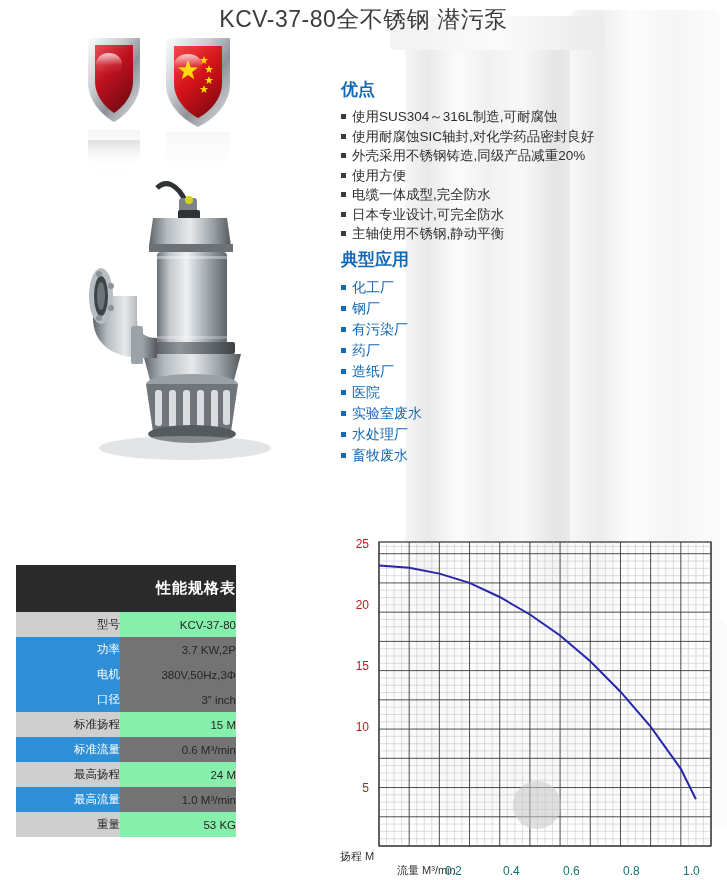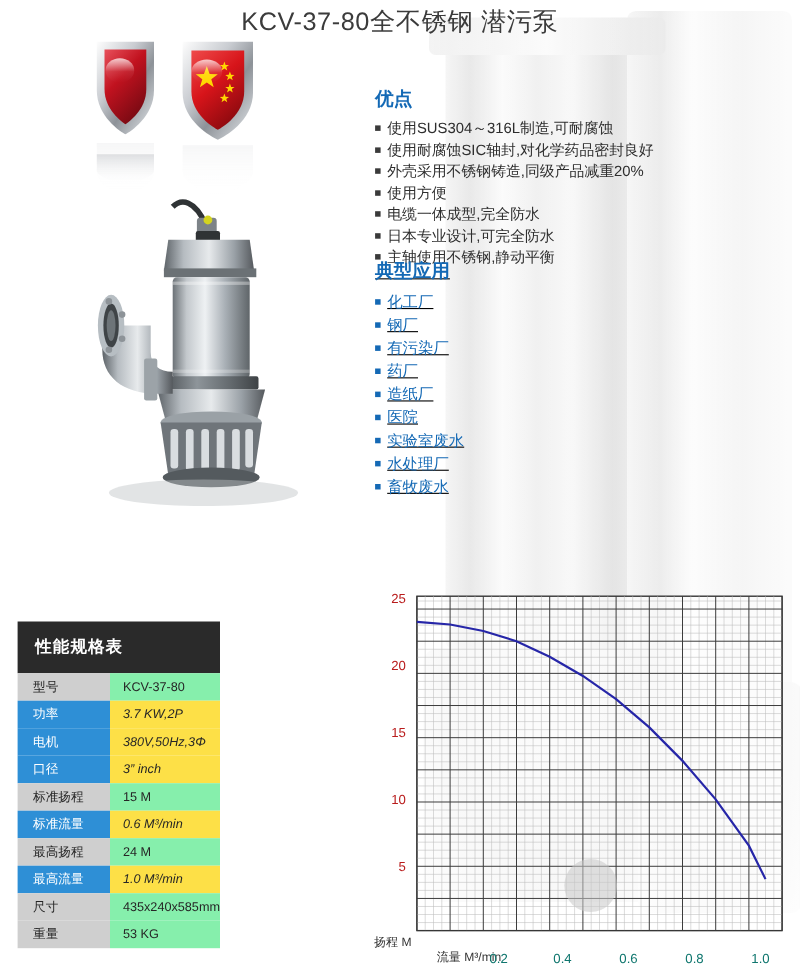--- a/index.html
+++ b/index.html
@@ -86,58 +86,59 @@
     line-height: 19.5px;
     padding-left: 11px;
     position: relative;
     white-space: nowrap;
   }
   #advantages li::before {
     content: "";
     position: absolute; left: 0; top: 7px;
     width: 5px; height: 5px; background: #3a3a3a;
   }
-  #applications { position: absolute; left: 341px; top: 235px; width: 250px; z-index: 6; text-decoration: underline; }
+  #applications { position: absolute; left: 341px; top: 248px; width: 250px; z-index: 6; }
   #applications li {
     color: #1469b5;
     font-size: 14px;
     line-height: 21px;
     padding-left: 11px;
     position: relative;
     white-space: nowrap;
   }
   #applications li::before {
     content: "";
     position: absolute; left: 0; top: 8px;
     width: 5px; height: 5px; background: #1469b5;
   }
 
   
   #spec {
     position: absolute;
-    left: 16px; top: 565px; width: 184px;
+    left: 16px; top: 565px; width: 220px;
     z-index: 6;
     box-shadow: 0 0 0 0 rgba(0,0,0,0);
+    text-align: right;
   }
   #spec-header {
     background: #2a2a2a;
     color: #ffffff;
     font-size: 15px;
     font-weight: bold;
     padding: 14px 0 14px 16px;
     letter-spacing: 1px;
   }
   #spec table { border-collapse: collapse; width: 100%; }
   #spec td { font-size: 11.5px; padding: 0; height: 25px; vertical-align: middle; }
   #spec td.k { width: 104px; padding-left: 14px; color: #262626; }
   #spec td.v { padding-left: 12px; color: #262626; }
   #spec tr.odd td.k { background: #cfcfcf; }
   #spec tr.odd td.v { background: #86efac; }
   #spec tr.even td.k { background: #2e8fd6; color: #ffffff; }
-  #spec tr.even td.v { background: #fde047; font-style: italic; }
+  #spec tr.even td.v { background: #737373; }
 
   
   #chart-wrap { position: absolute; left: 341px; top: 530px; width: 386px; height: 350px; z-index: 6; }
   #chart-label-y {
     position: absolute; left: -1px; bottom: 16px;
     font-size: 11px; color: #333;
   }
   #chart-label-x {
     position: absolute; left: 56px; bottom: 2px;
     font-size: 11px; color: #333;
@@ -346,24 +347,20 @@
         <td class="k">标准流量</td>
         <td class="v">0.6 M³/min</td>
       </tr>
       <tr class="odd">
         <td class="k">最高扬程</td>
         <td class="v">24 M</td>
       </tr>
       <tr class="even">
         <td class="k">最高流量</td>
         <td class="v">1.0 M³/min</td>
-      </tr>
-      <tr class="odd">
-        <td class="k">尺寸</td>
-        <td class="v">435x240x585mm</td>
       </tr>
       <tr class="odd">
         <td class="k">重量</td>
         <td class="v">53 KG</td>
       </tr>
     </tbody>
   </table>
 </div>
 
 <div id="chart-wrap">

